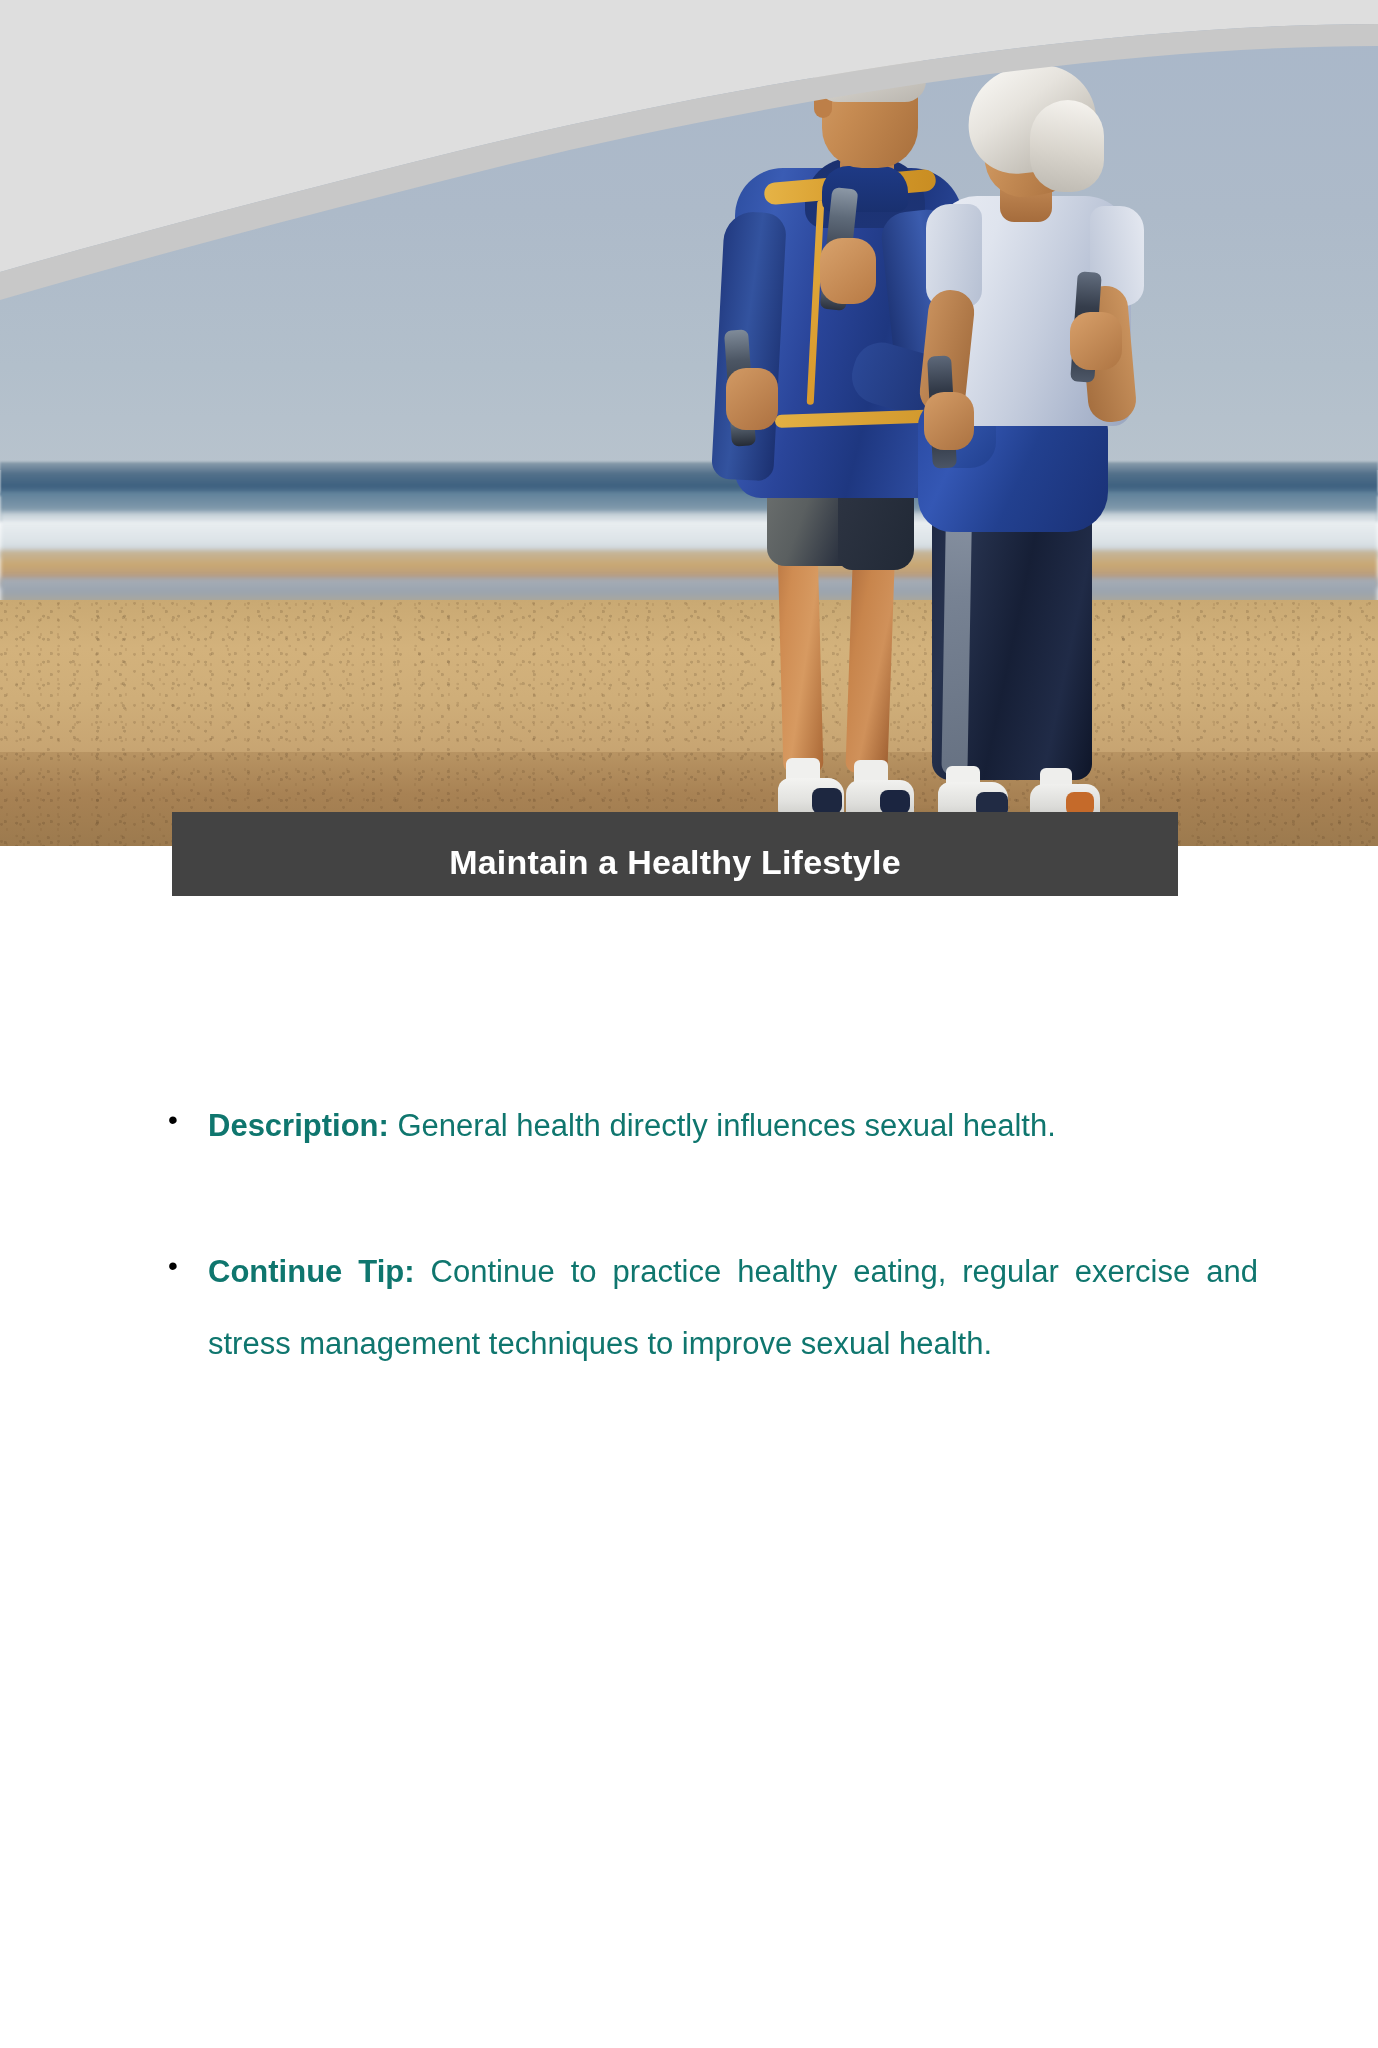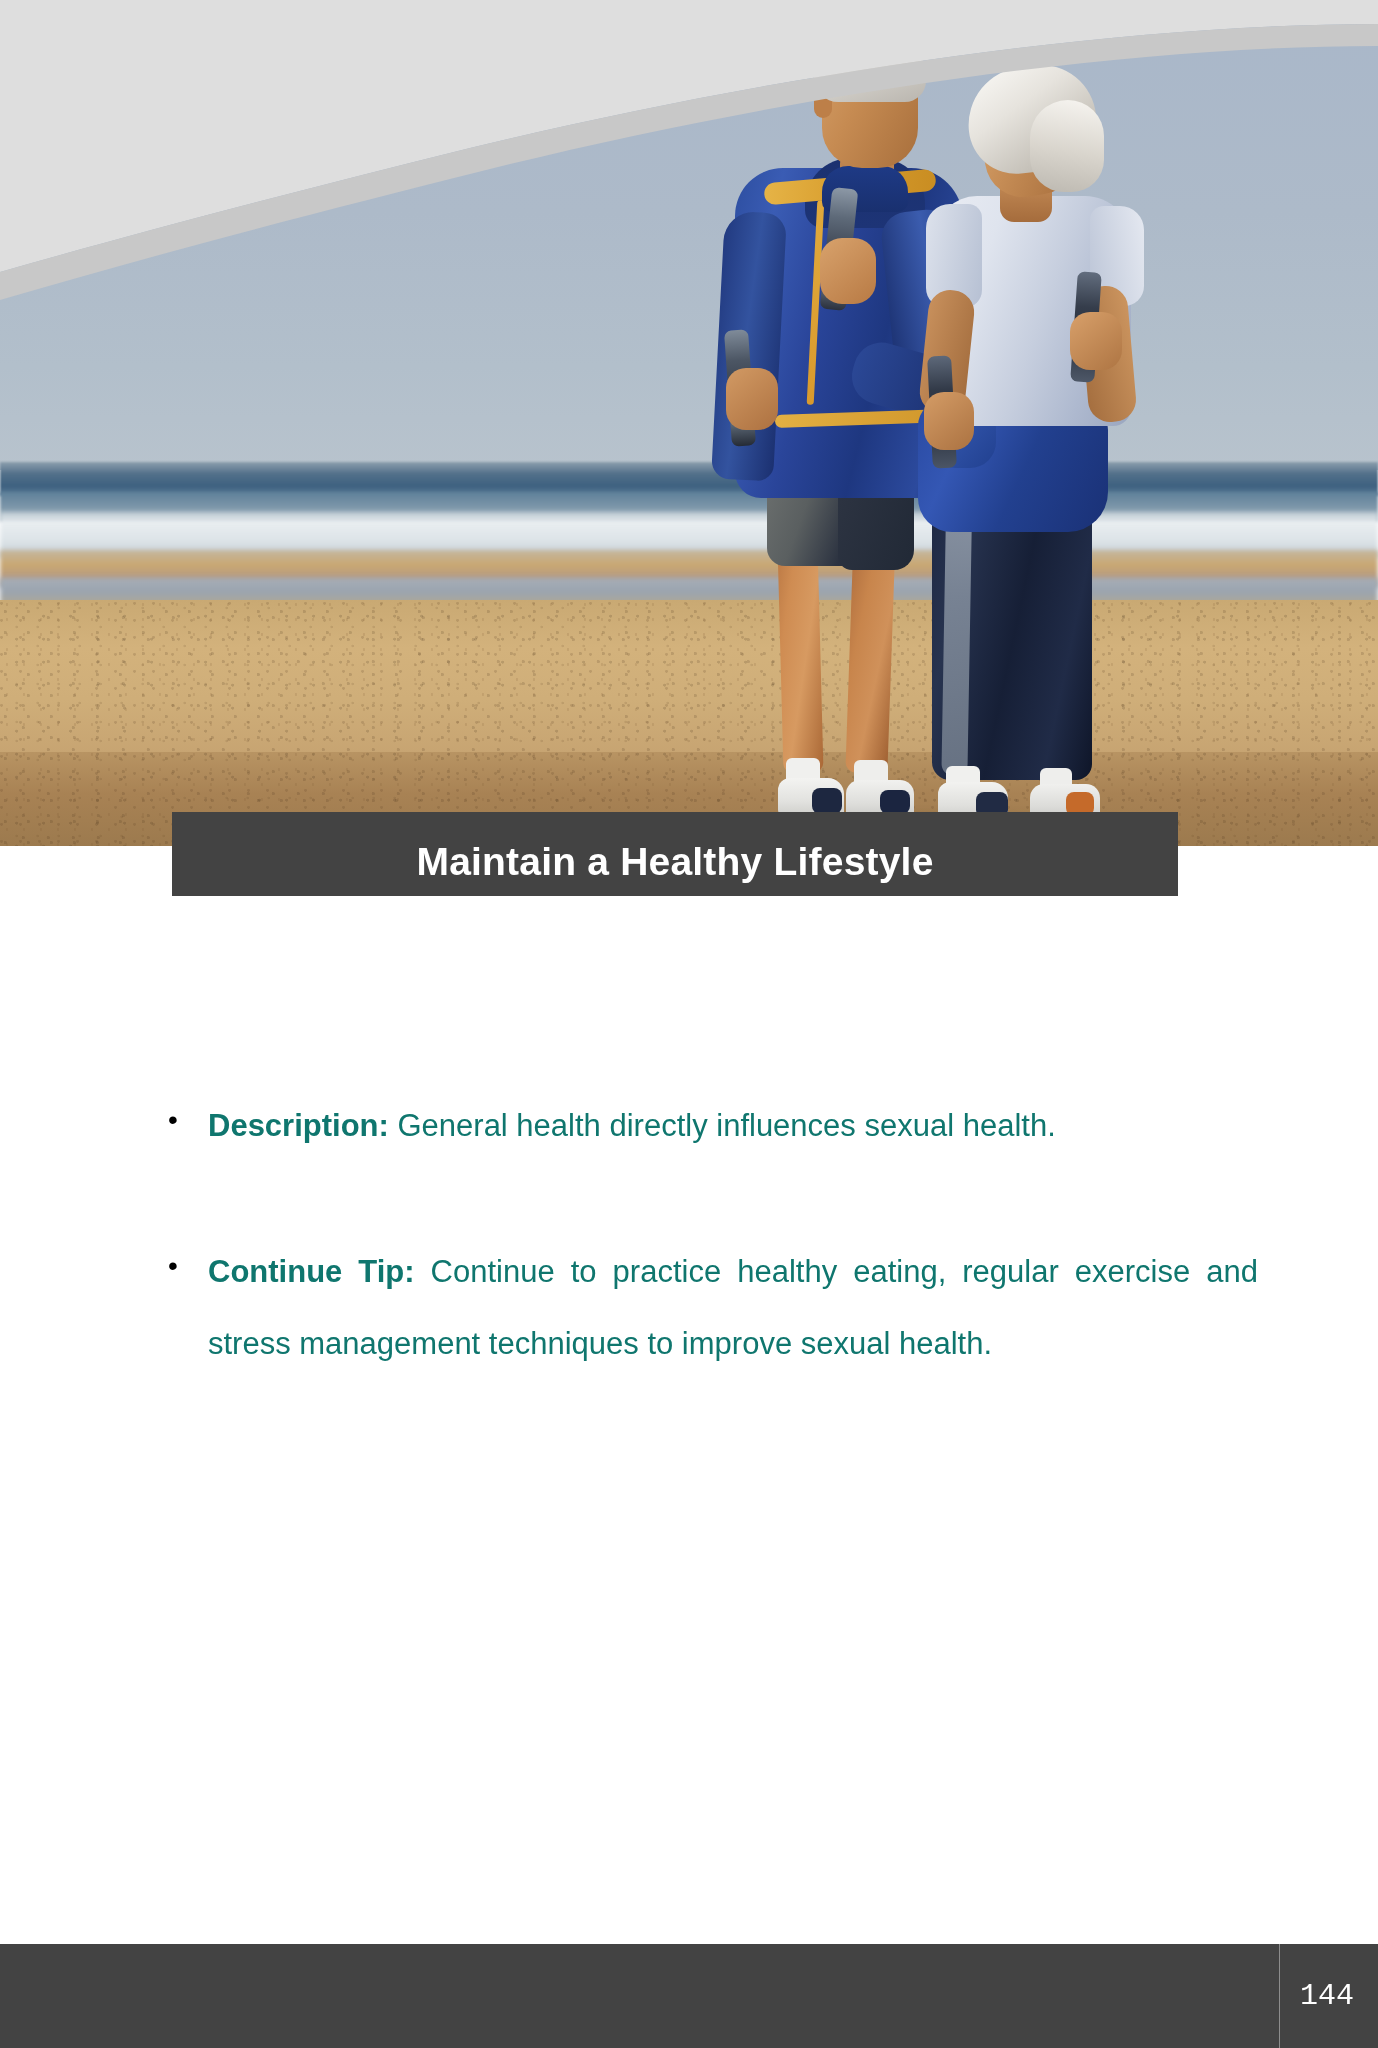--- a/index.html
+++ b/index.html
@@ -205,21 +205,21 @@
   
   .curve-overlay { position: absolute; left: 0; top: 0; width: 1378px; height: 300px; }
 
   
   .title-banner {
     position: absolute; left: 172px; top: 812px; width: 1006px; height: 84px;
     background: #434343;
     display: flex; align-items: center; justify-content: center;
   }
   .title-text {
-    color: #ffffff; font-size: 39px; font-weight: bold;
+    color: #ffffff; font-size: 34px; font-weight: bold;
     letter-spacing: .2px; white-space: nowrap;
     font-family: "Liberation Sans", sans-serif;
     margin-top: 16px;
   }
 
   
   .content { position: absolute; left: 168px; top: 1090px; width: 1090px; }
   .bullet-row { display: flex; align-items: flex-start; margin-bottom: 74px; }
   .bullet-dot {
     flex: 0 0 auto; width: 40px; padding-top: 16px;
@@ -346,18 +346,14 @@
 
     <div class="bullet-row">
       <div class="bullet-dot">•</div>
       <div class="bullet-body">
         <b>Continue Tip:</b><span> Continue to practice healthy eating, regular exercise and stress management techniques to improve sexual health.</span>
       </div>
     </div>
 
   </div>
 
-  <div class="footer">
-    <div class="footer-divider"></div>
-    <div class="page-number">144</div>
-  </div>
 
 </div>
 
 </body></html>

